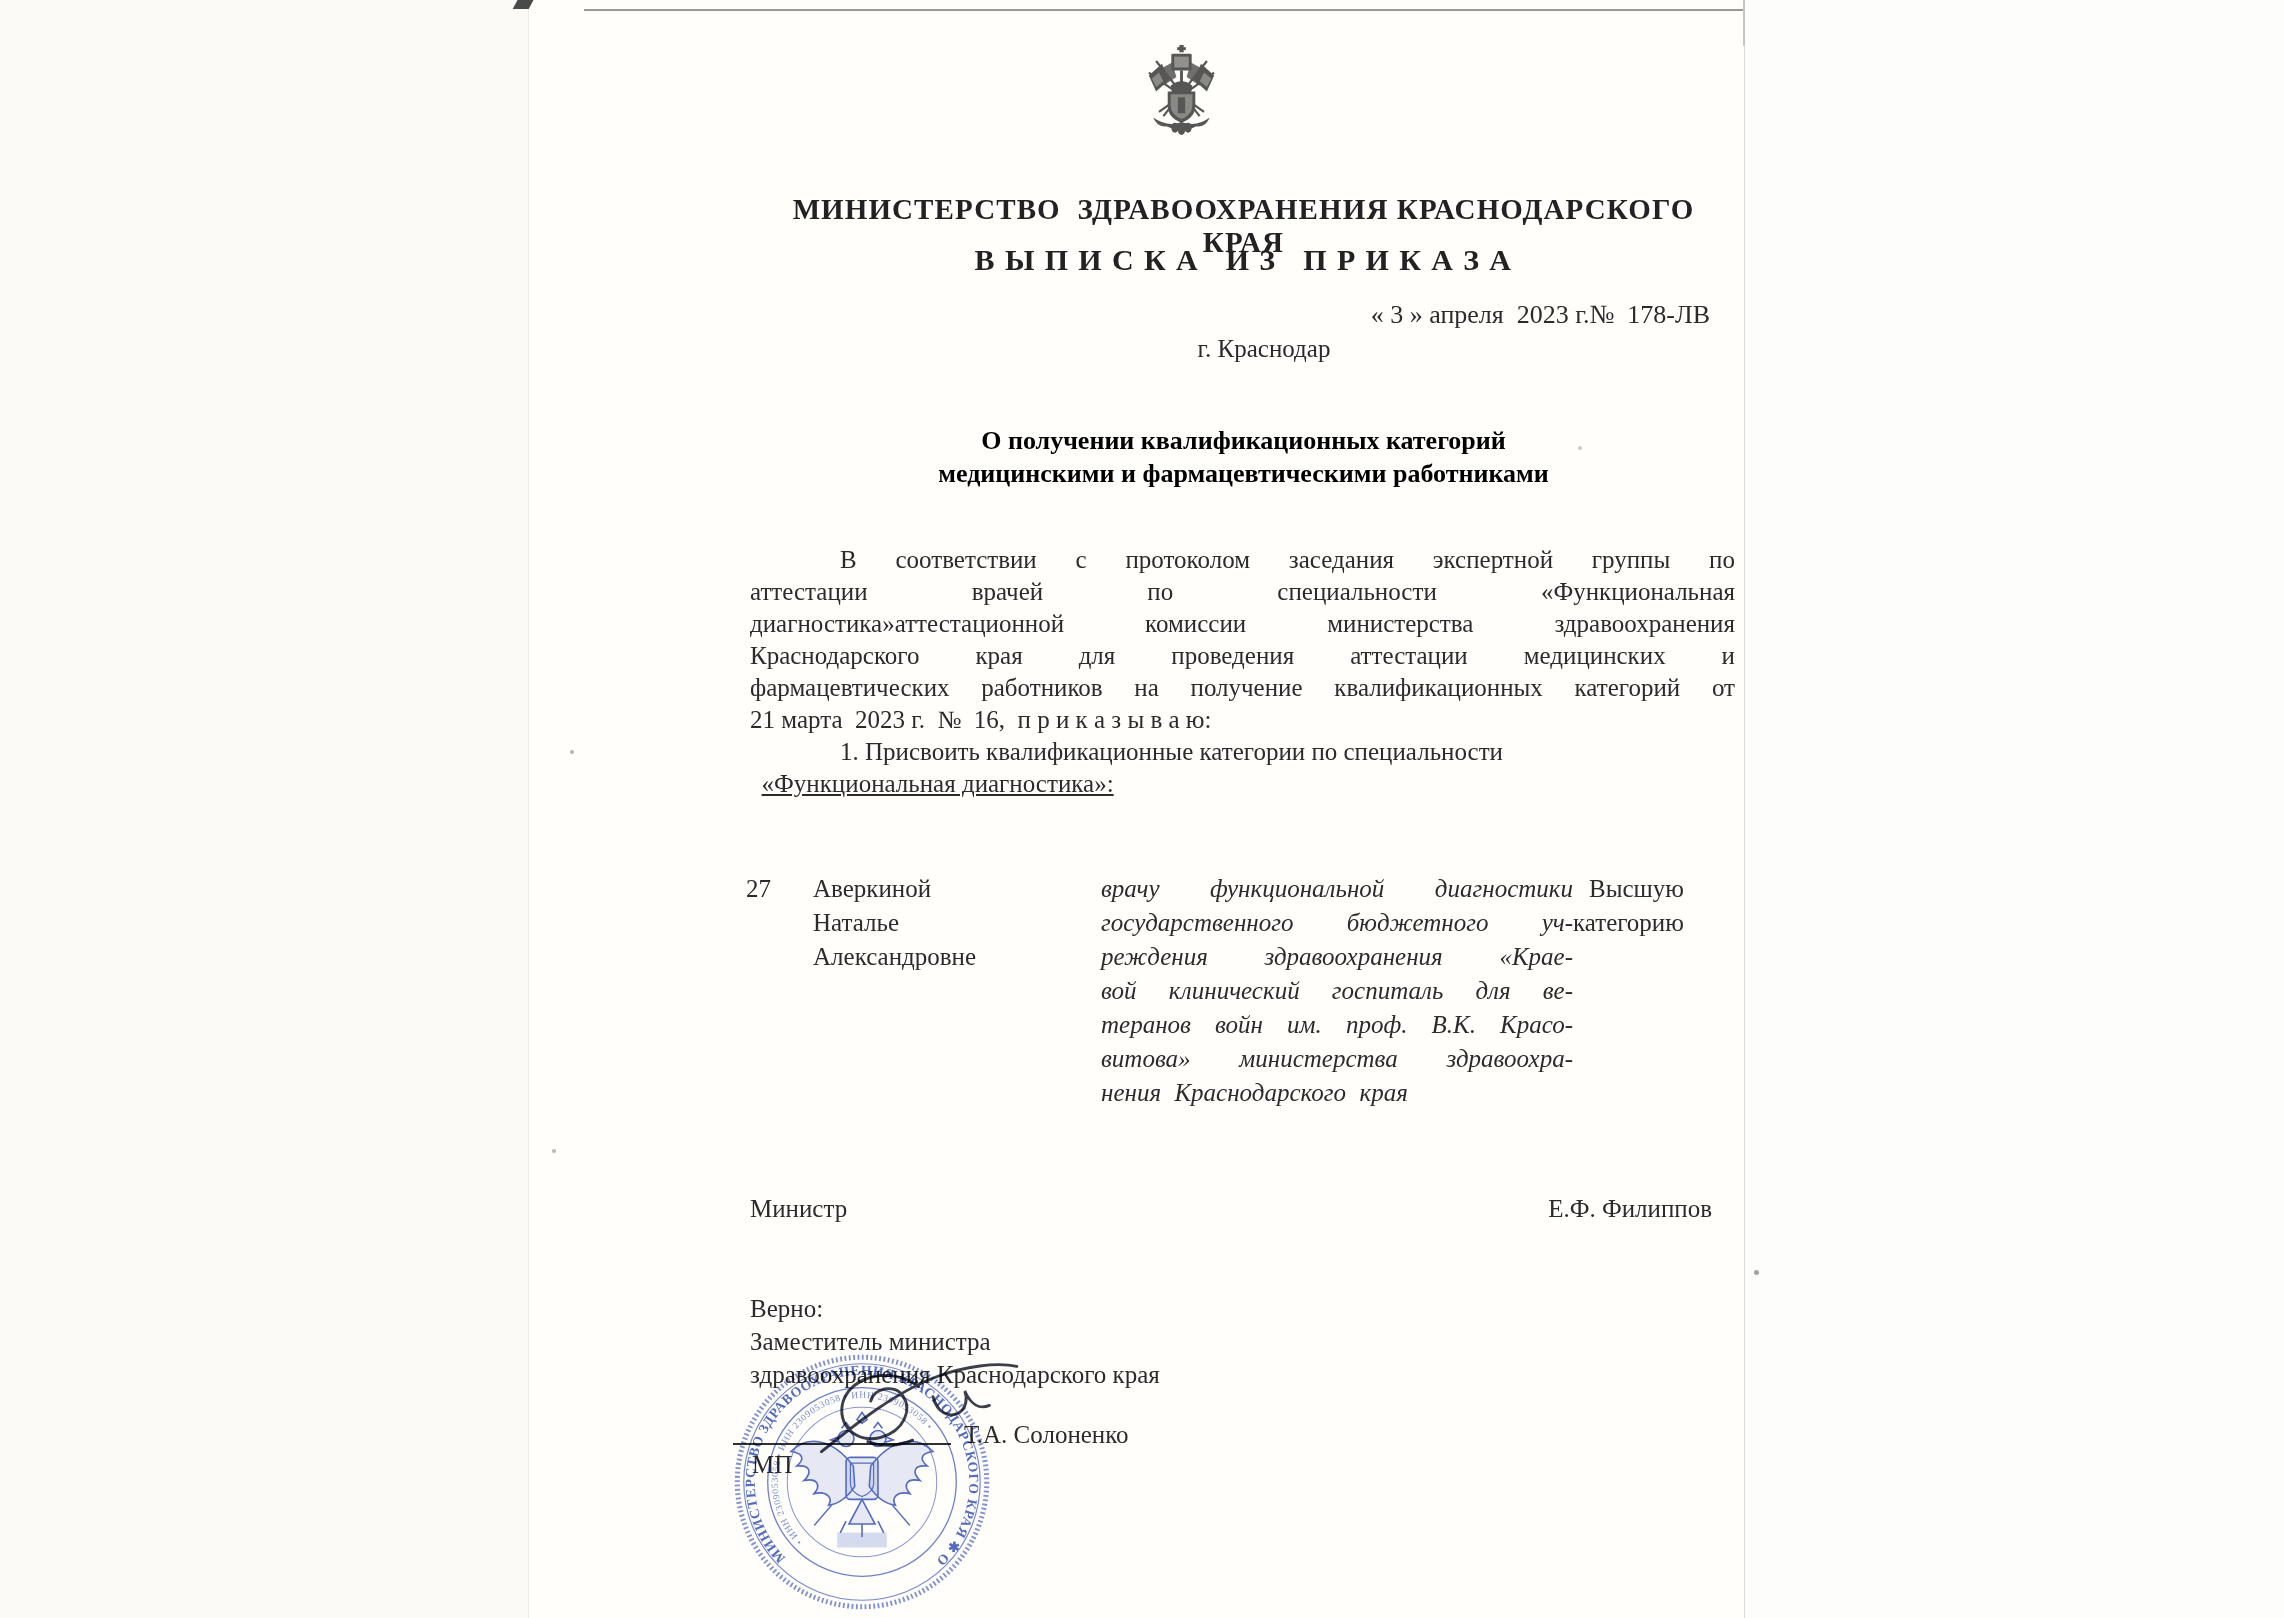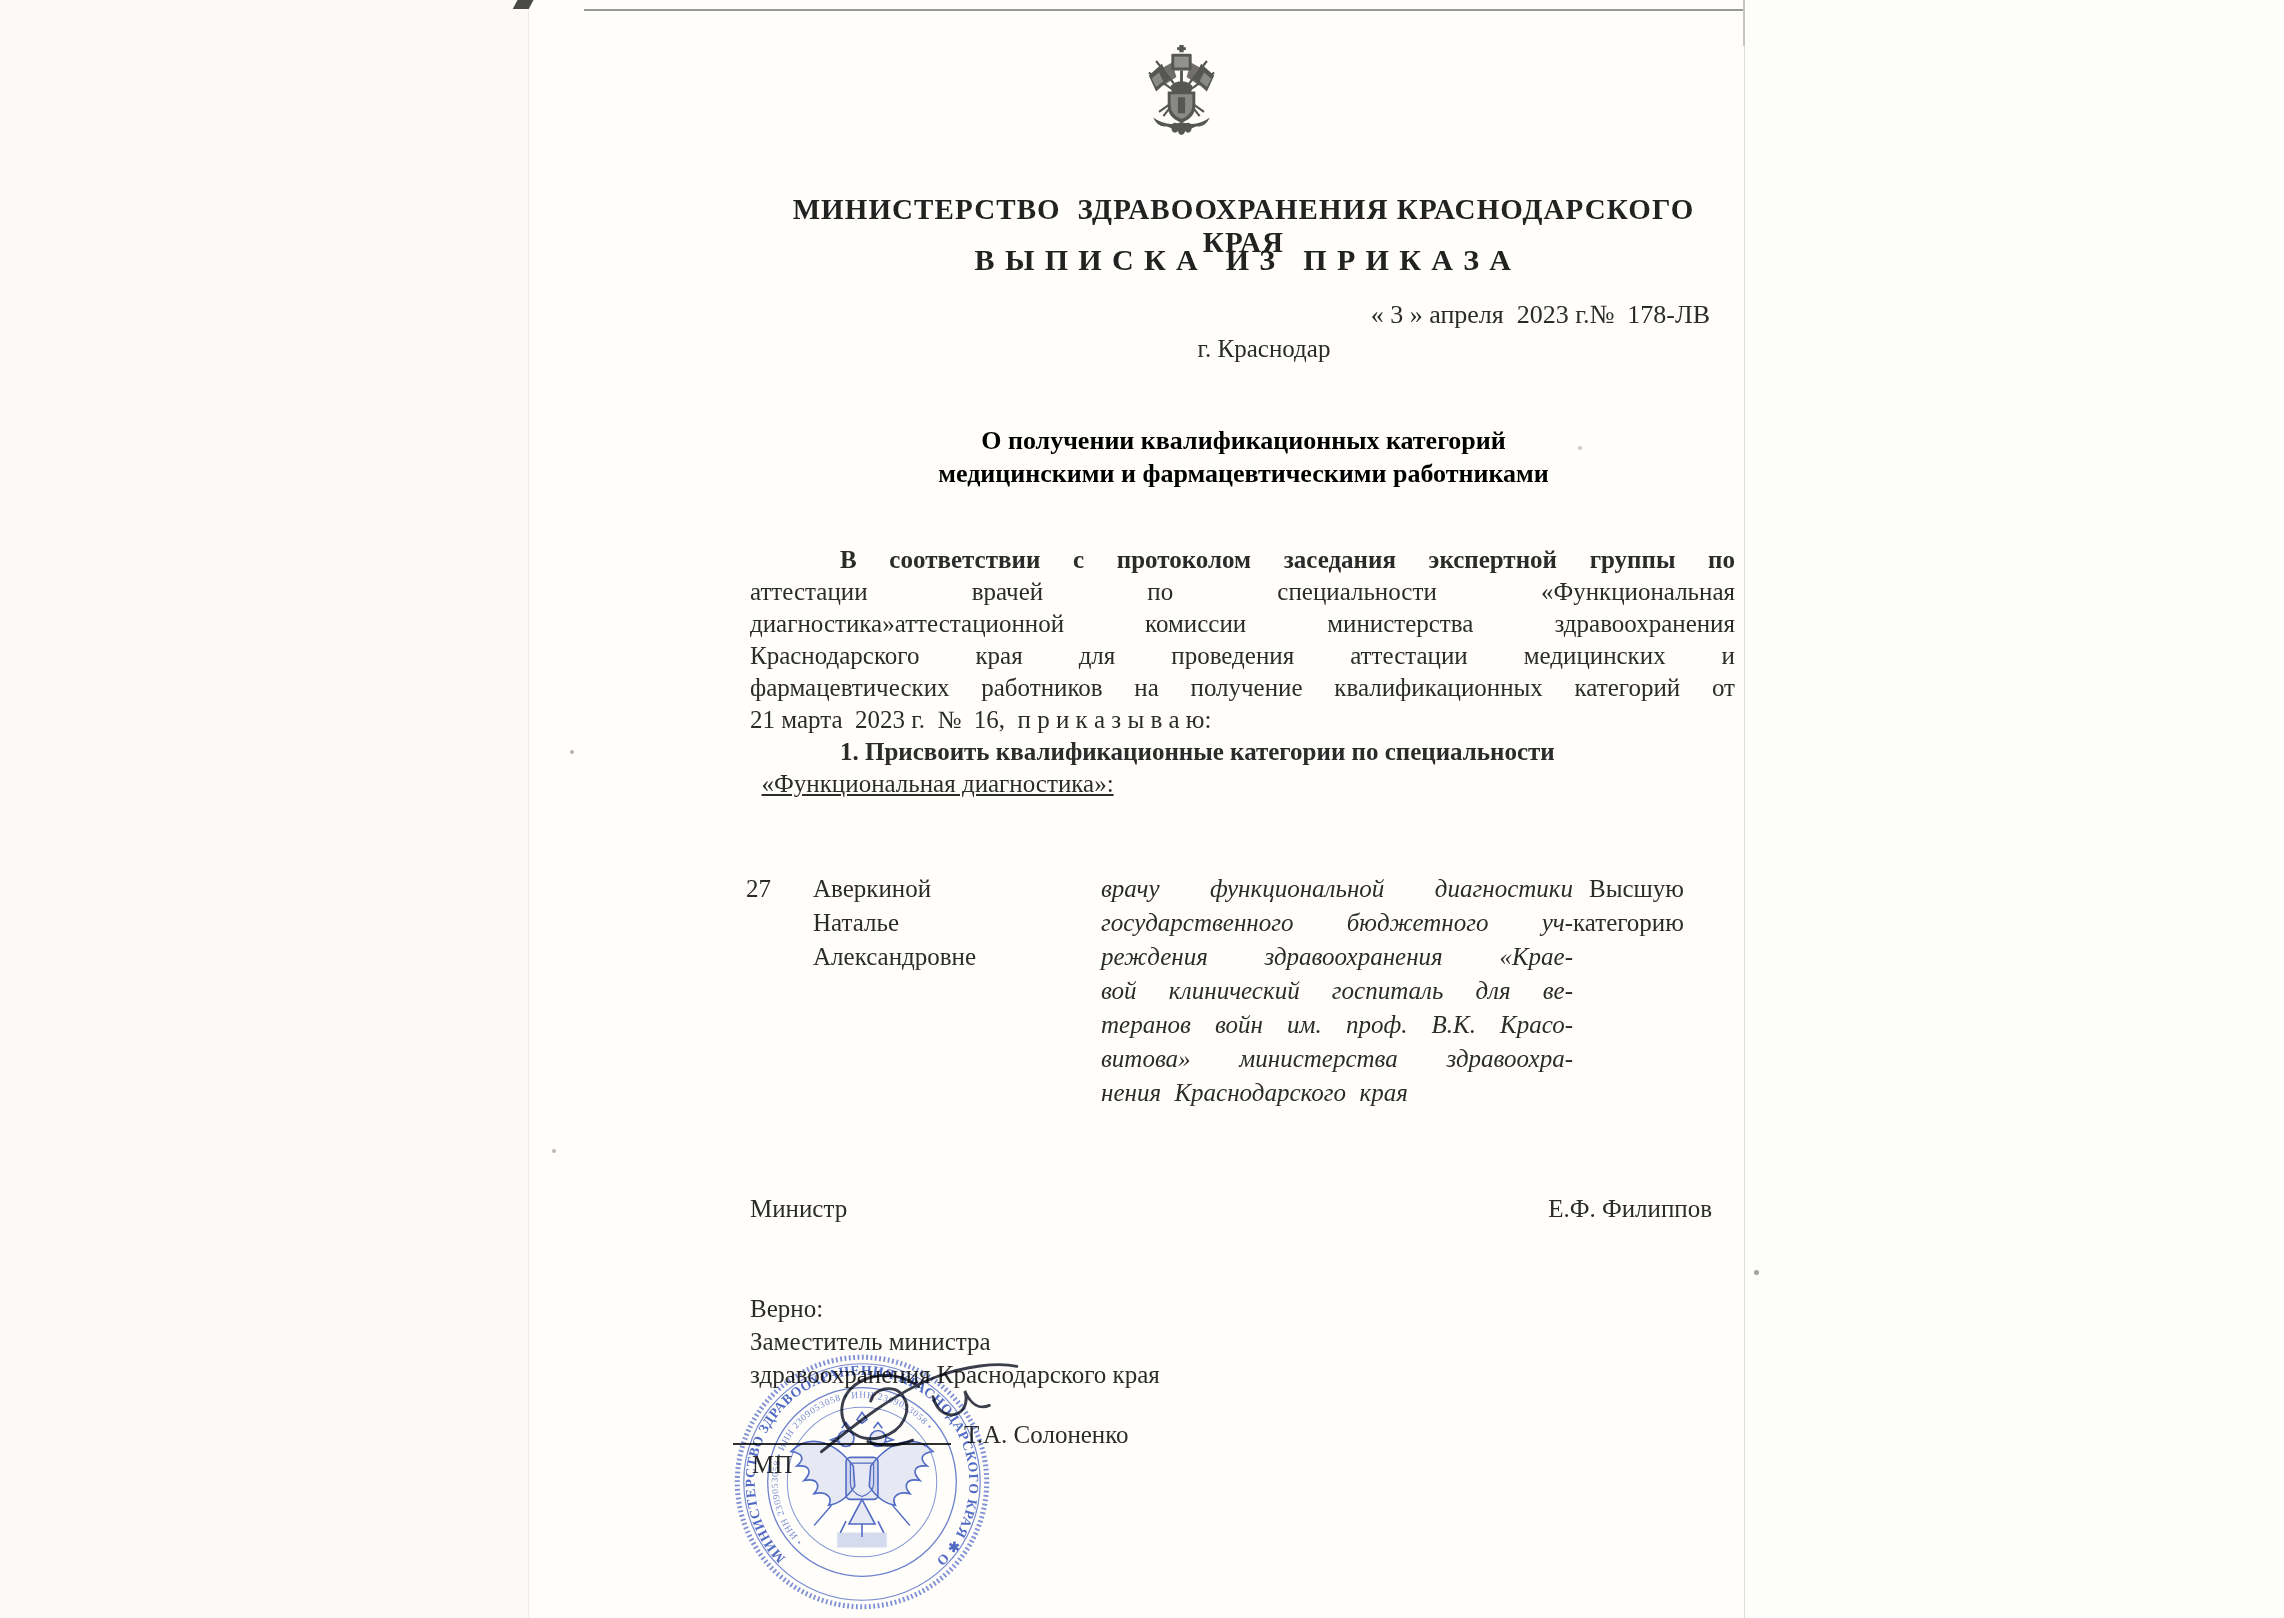--- a/index.html
+++ b/index.html
@@ -25,21 +25,21 @@
   .jl{text-align:justify;text-align-last:justify;}
 
   .ministry-header{left:750px;top:193px;width:987px;font-size:29px;letter-spacing:1.1px;color:#222;}
   .doc-type{left:750px;top:243px;width:987px;font-size:30px;letter-spacing:1.4px;color:#222;}
   .date-row{left:752px;top:300px;width:958px;display:flex;justify-content:flex-end;font-size:26px;}
   .city{left:750px;top:335px;width:987px;font-size:25px;text-indent:41px;}
   .order-title{left:750px;top:424px;width:987px;font-size:26px;line-height:33px;color:#000000;}
 
   .body-text{left:750px;top:544px;width:985px;font-size:25px;line-height:32px;}
   .body-text .ln{width:100%;}
-  .ind{padding-left:90px;box-sizing:border-box;font-weight:bold;}
+  .ind{padding-left:90px;box-sizing:border-box;}
   .ind8{padding-left:11.6px;box-sizing:border-box;text-decoration:underline;}
 
   .order-table{left:746px;top:872px;width:965px;font-size:25px;line-height:34px;display:flex;}
   .col-num{width:67px;flex:none;}
   .col-name{width:288px;flex:none;}
   .col-job{width:472px;flex:none;font-style:italic;}
   .col-cat{width:138px;flex:none;}
   .cat-first{padding-left:16px;}
   .js7{word-spacing:7.2px;}
 

